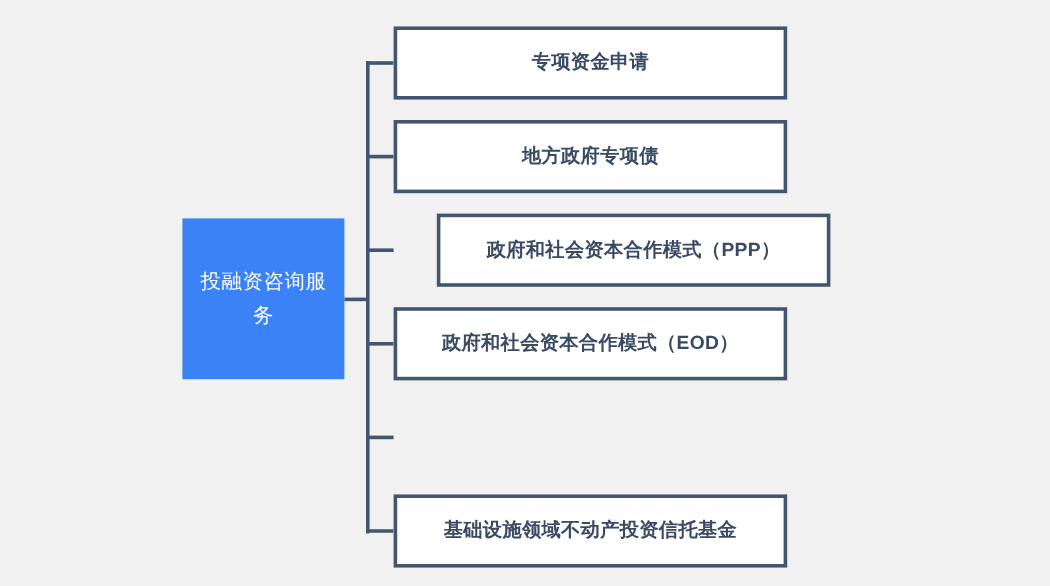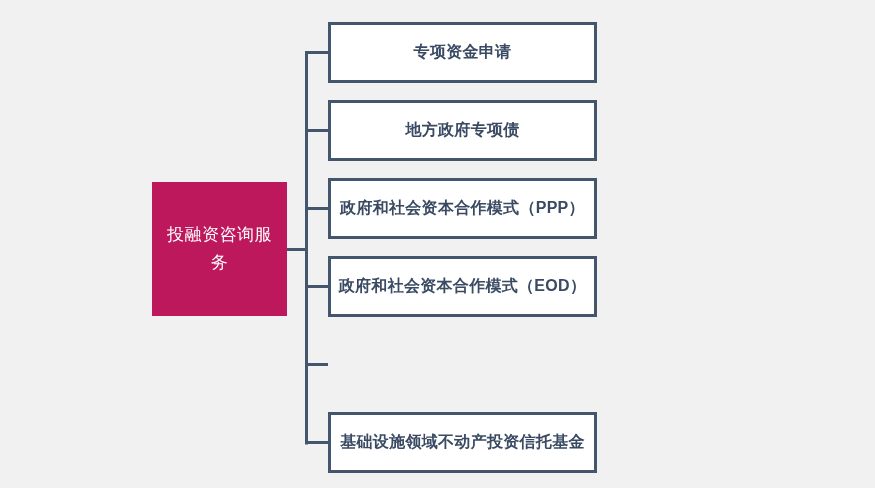--- a/index.html
+++ b/index.html
@@ -26,62 +26,62 @@
     top: 0;
     width: 875px;
     height: 488px;
   }
   .root-node {
     position: absolute;
     left: 152px;
     top: 182px;
     width: 135px;
     height: 134px;
-    background: #be185d;
+    background: #3b82f6;
     color: #ffffff;
     display: flex;
     align-items: center;
     justify-content: center;
     text-align: center;
     font-size: 17px;
     font-weight: normal;
     line-height: 1.65;
     letter-spacing: 0.5px;
     box-sizing: border-box;
     padding: 0 8px;
   }
   .root-label {
     display: block;
     width: 100%;
   }
   .branch-node {
     position: absolute;
     left: 328px;
-    width: 269px;
+    width: 328px;
     height: 61px;
     background: #ffffff;
     border: 3px solid #44556e;
     box-sizing: border-box;
     display: flex;
     align-items: center;
     justify-content: center;
     text-align: center;
     color: #3a4a63;
     font-size: 16px;
     font-weight: bold;
     letter-spacing: 0.3px;
     padding: 0 6px;
   }
   .branch-label {
     display: block;
     width: 100%;
   }
   .b0 { top: 22px; }
   .b1 { top: 100px; align-items: center; }
-  .b2 { top: 178px; }
+  .b2 { top: 178px; margin-left: 36px; }
   .b3 { top: 256px; }
   .b4 { top: 334px; }
   .b5 { top: 412px; font-family: Liberation Serif, serif; }
 </style>
 </head>
 <body>
 
 <div id="diagram">
 
   <svg id="connectors" viewBox="0 0 875 488" width="875" height="488" xmlns="http://www.w3.org/2000/svg">

